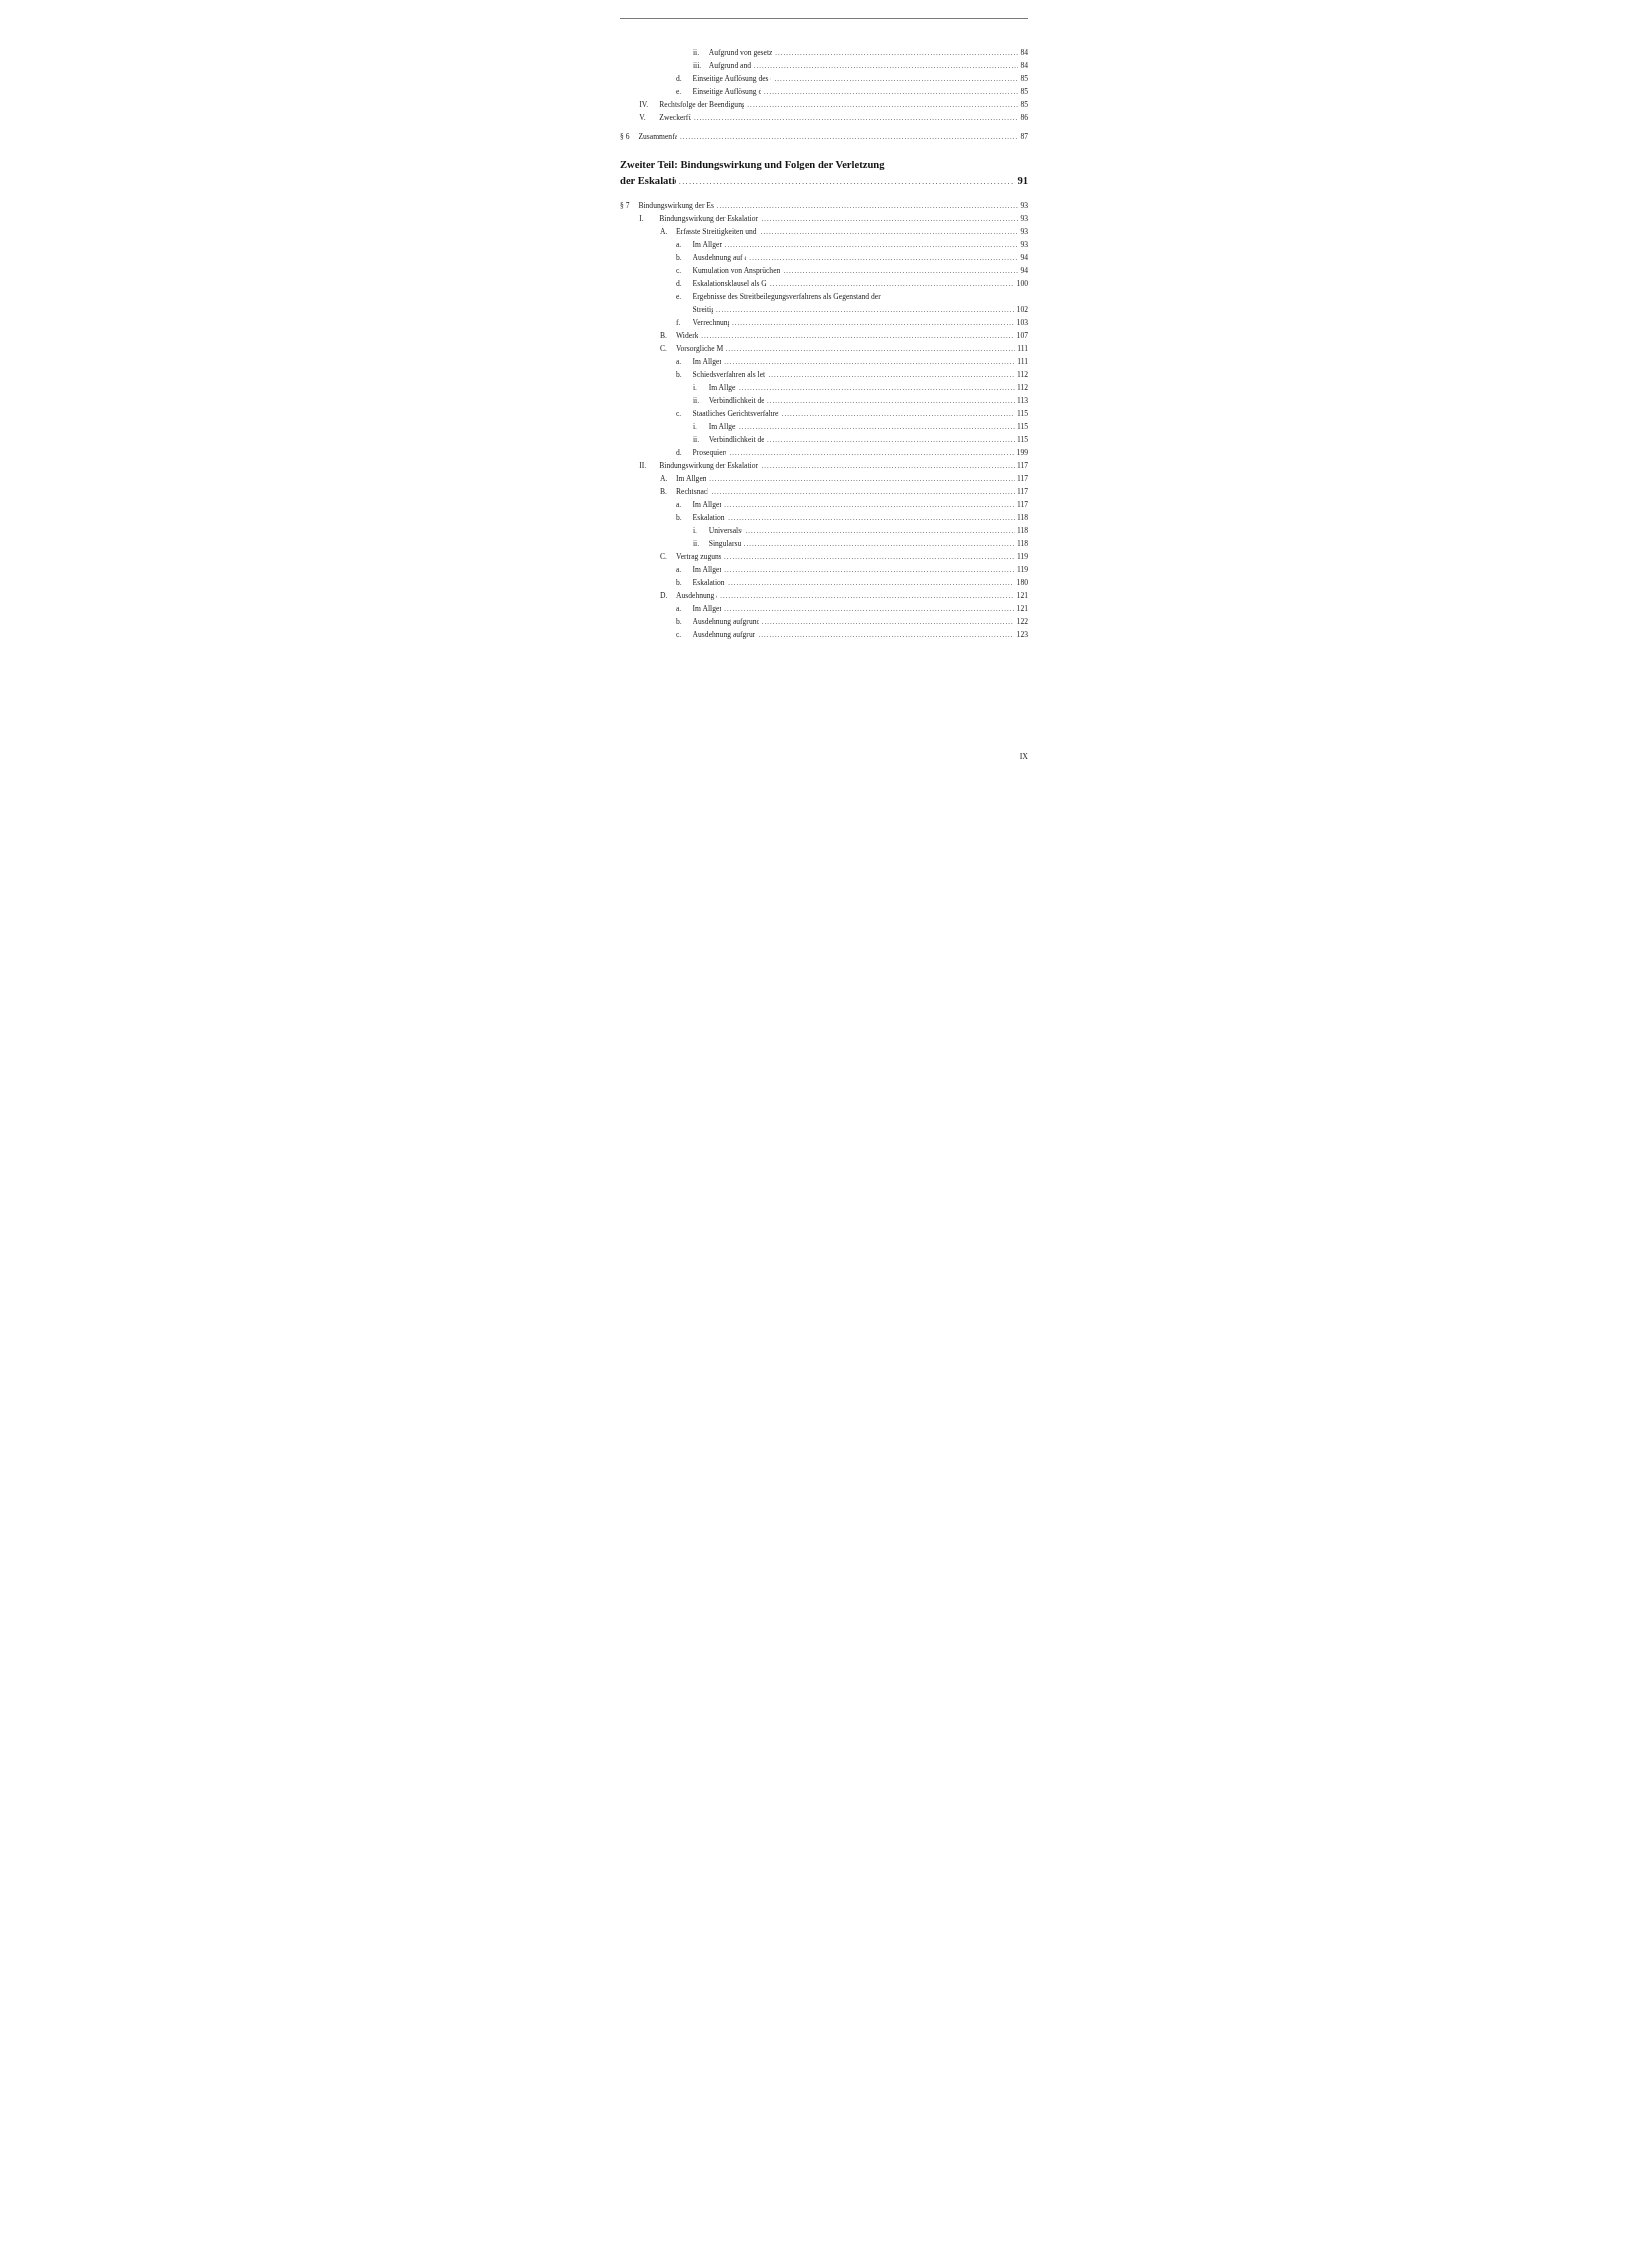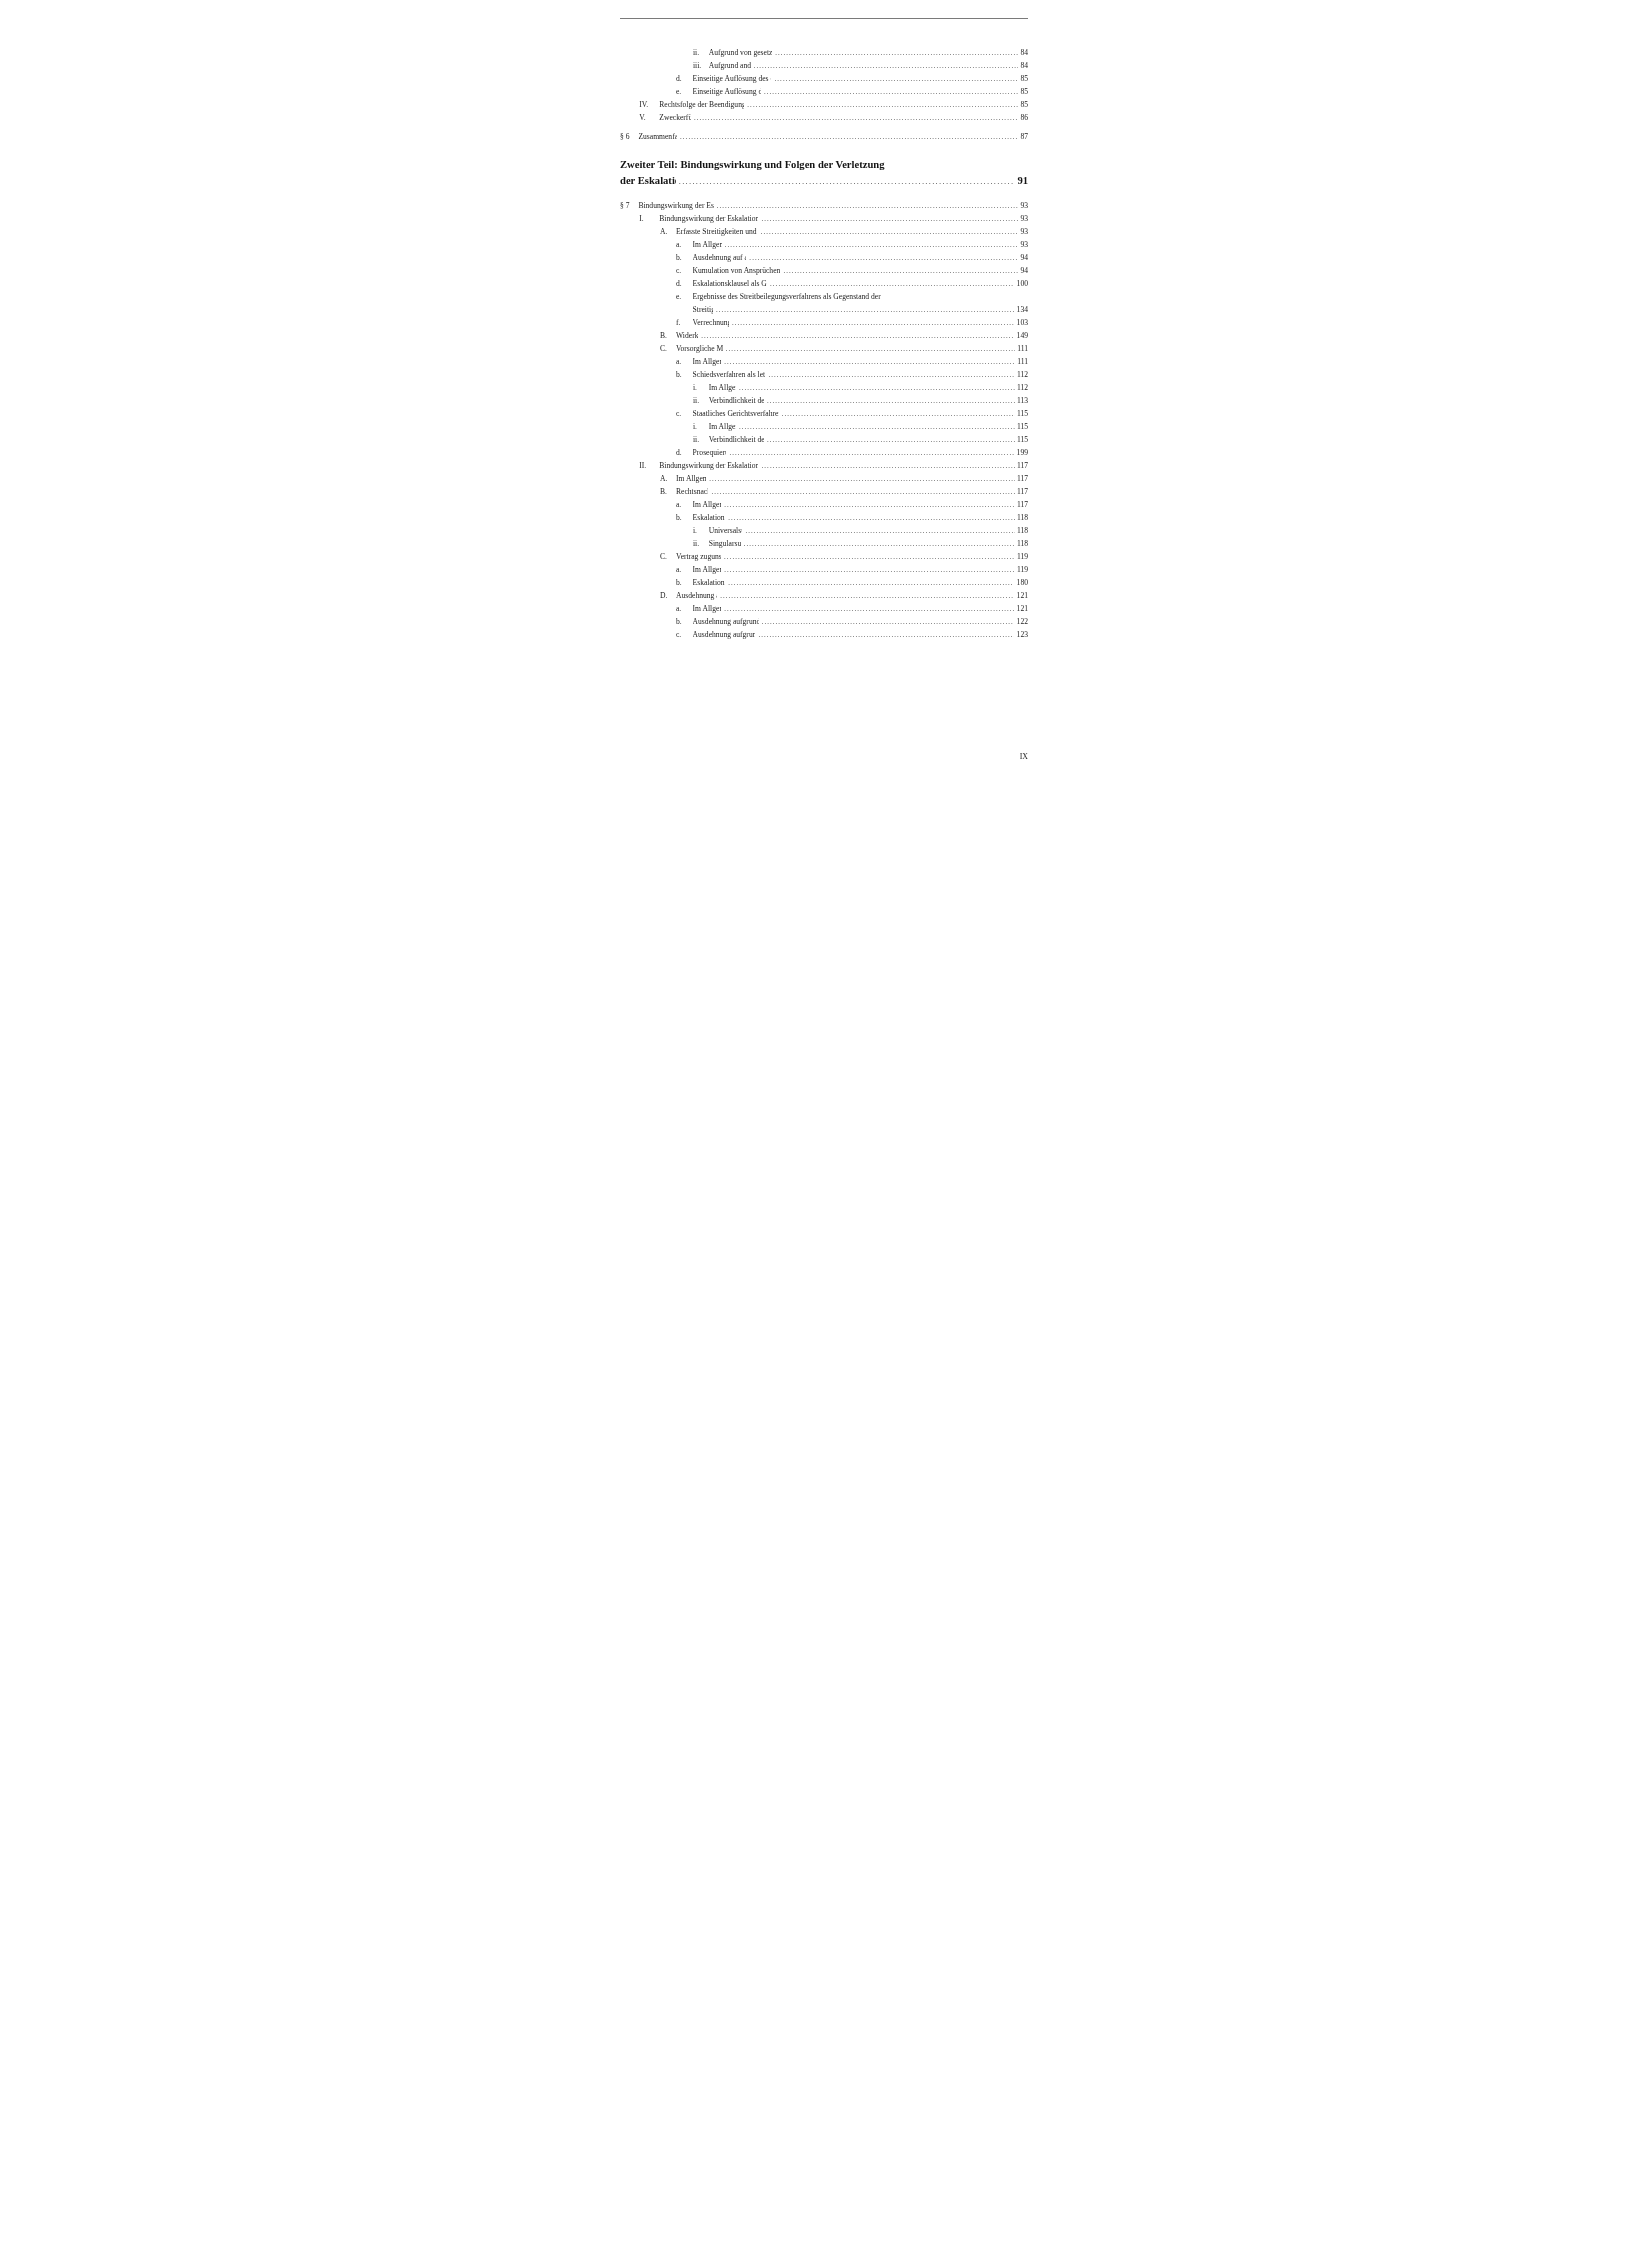--- a/index.html
+++ b/index.html
@@ -203,33 +203,33 @@
   </div>
         <div class="entry lvl3 no-leader">
     <span class="marker">e.</span>
     <span class="title">Ergebnisse des Streitbeilegungsverfahrens als Gegenstand der</span>
 
   </div>
         <div class="entry lvl3">
     <span class="marker"></span>
     <span class="title">Streitigkeit</span>
     <span class="leader"></span>
-    <span class="pagenum">134</span>
+    <span class="pagenum">102</span>
   </div>
         <div class="entry lvl3">
     <span class="marker">f.</span>
     <span class="title">Verrechnungseinrede</span>
     <span class="leader"></span>
     <span class="pagenum">103</span>
   </div>
         <div class="entry lvl2">
     <span class="marker">B.</span>
     <span class="title">Widerklage</span>
     <span class="leader"></span>
-    <span class="pagenum">149</span>
+    <span class="pagenum">107</span>
   </div>
         <div class="entry lvl2">
     <span class="marker">C.</span>
     <span class="title">Vorsorgliche Massnahmen</span>
     <span class="leader"></span>
     <span class="pagenum">111</span>
   </div>
         <div class="entry lvl3">
     <span class="marker">a.</span>
     <span class="title">Im Allgemeinen</span>

